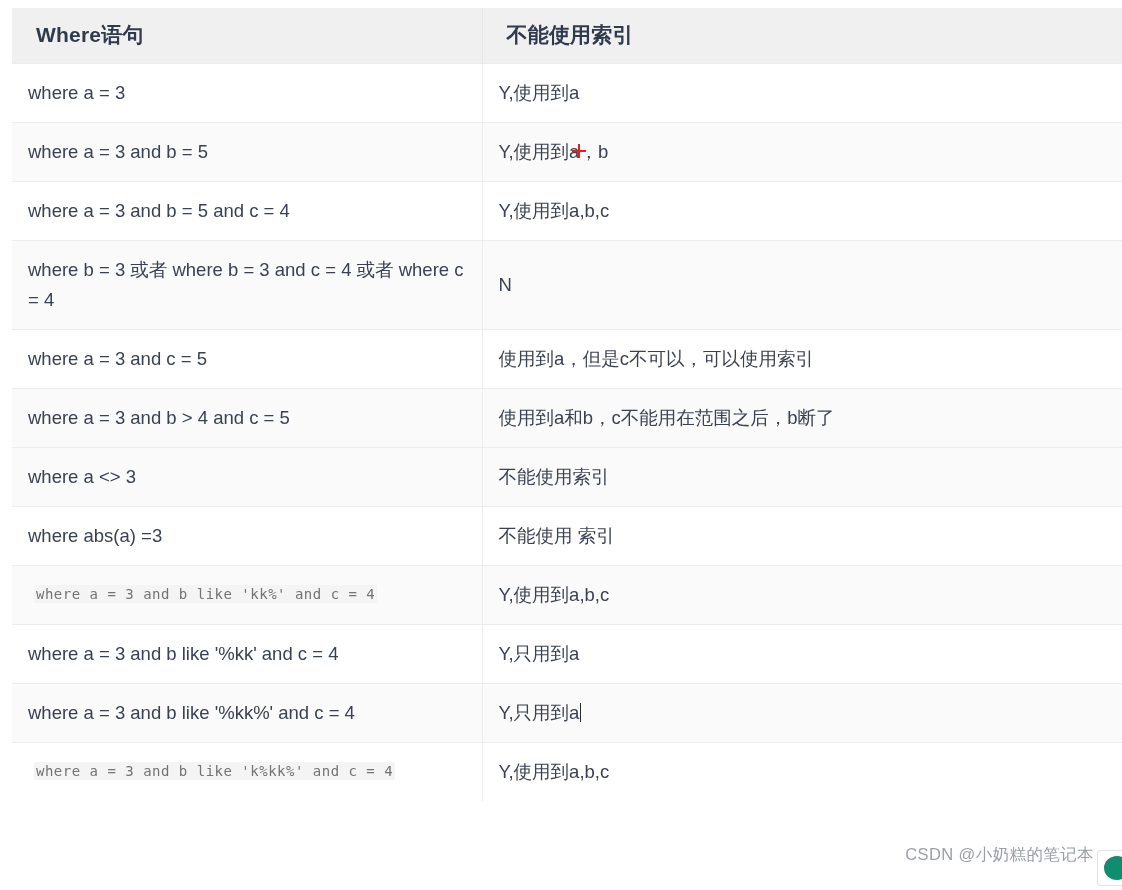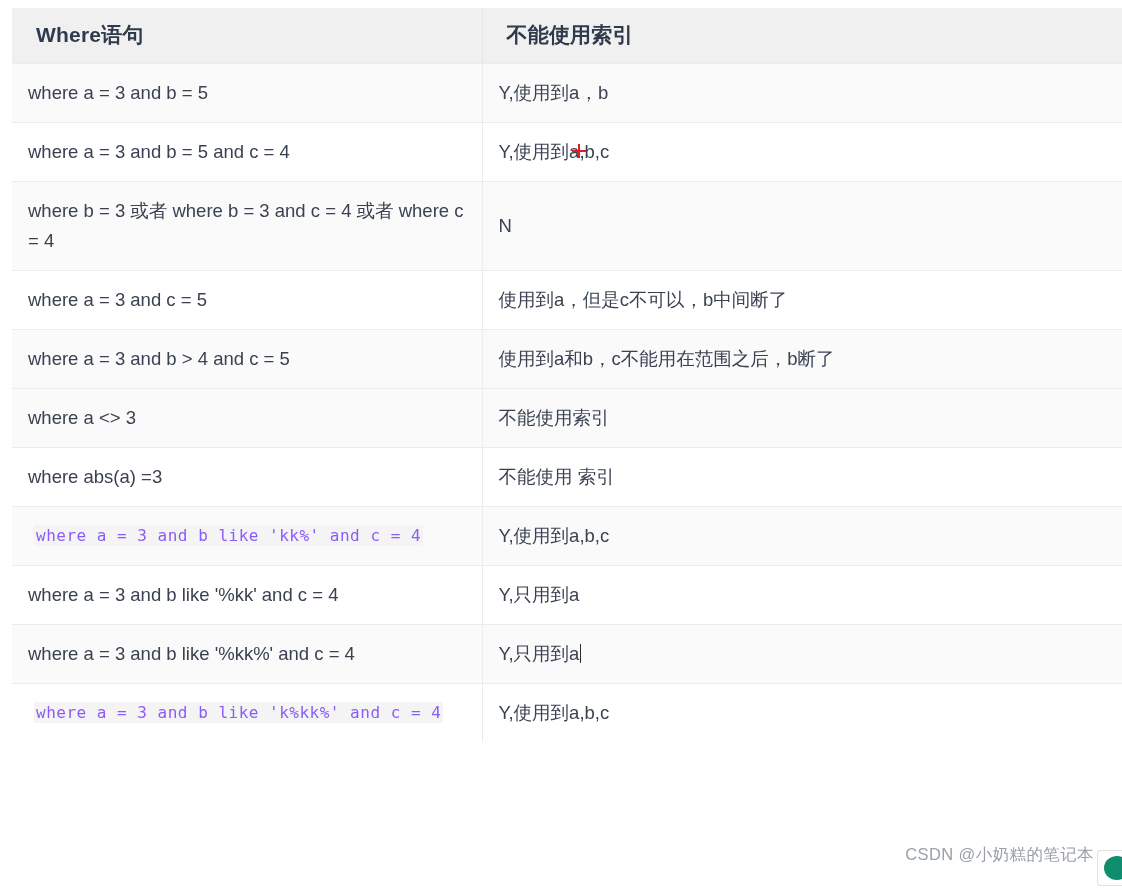--- a/index.html
+++ b/index.html
@@ -57,22 +57,22 @@
     word-break: normal;
   }
   tbody td:last-child { border-right: none; }
 
   tbody tr.row-odd td { background: #ffffff; }
   tbody tr.row-even td { background: #fafafa; }
 
   
   td.code-cell {
     font-family: "DejaVu Sans Mono", "Liberation Mono", monospace;
-    font-size: 16px;
-    color: #8b5cf6;
+    font-size: 14px;
+    color: #737373;
     letter-spacing: 0.5px;
     line-height: 1.75;
     padding-left: 22px;
     padding-right: 16px;
   }
   td.code-cell .code-span {
     background: #f4f4f4;
     padding: 1px 2px;
     border-radius: 2px;
   }
@@ -148,35 +148,39 @@
       <col class="col-where">
       <col class="col-index">
     </colgroup>
     <thead>
       <tr>
         <th>Where语句</th>
         <th>不能使用索引</th>
       </tr>
     </thead>
     <tbody id="table-body">
+        <tr class="row-odd">
+          <td>where a =  3</td>
+          <td>Y,使用到a</td>
+        </tr>
         <tr class="row-even">
           <td>where a =  3 and b = 5</td>
           <td>Y,使用到a，b</td>
         </tr>
         <tr class="row-odd">
           <td>where a =  3 and b = 5 and c = 4</td>
           <td>Y,使用到a,b,c</td>
         </tr>
         <tr class="row-even">
           <td>where b =  3 或者 where b = 3 and c =  4 或者 where c =  4</td>
           <td>N</td>
         </tr>
         <tr class="row-odd">
           <td>where a =  3 and c = 5</td>
-          <td>使用到a，但是c不可以，b中间断了</td>
+          <td>使用到a，但是c不可以，可以使用索引</td>
         </tr>
         <tr class="row-even">
           <td>where a =  3 and b &gt; 4 and c = 5</td>
           <td>使用到a和b，c不能用在范围之后，b断了</td>
         </tr>
         <tr class="row-even">
           <td>where a  &lt;&gt; 3</td>
           <td>不能使用索引</td>
         </tr>
         <tr class="row-odd">

